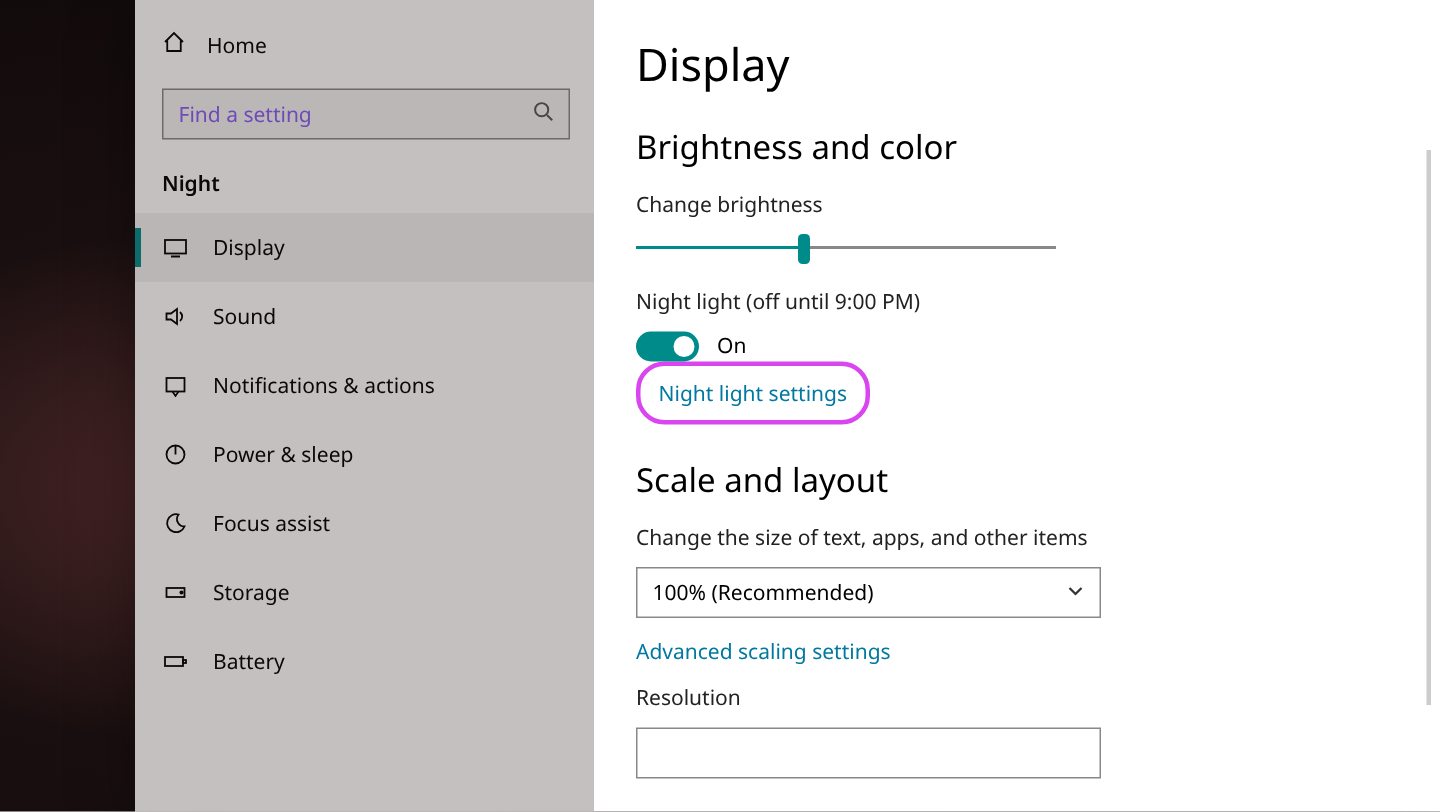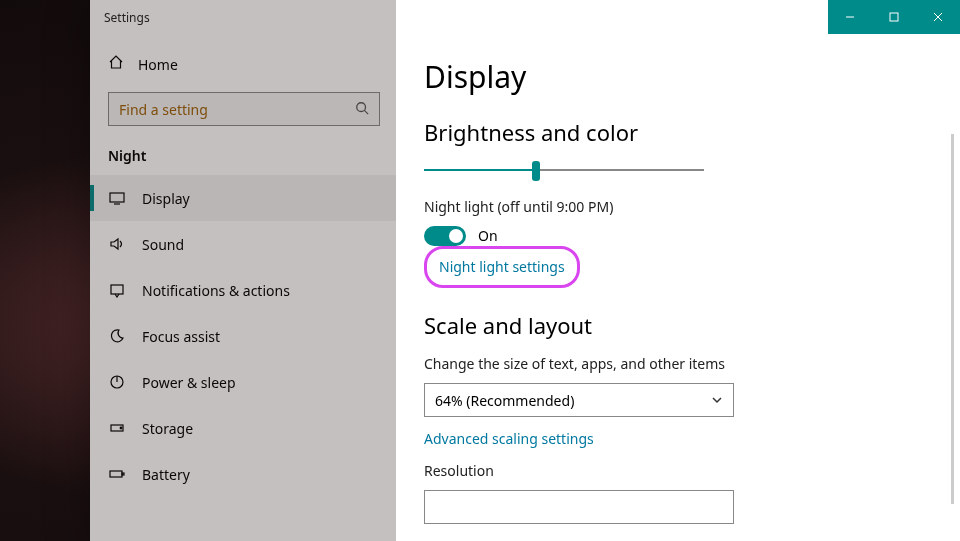--- a/index.html
+++ b/index.html
@@ -38,21 +38,21 @@
   .dim-titlebar::after { content:""; position:absolute; inset:0; background: rgba(40,30,25,0.28); pointer-events:none; width:306px; }
   .home-row {
     display: flex; align-items: center; gap: 14px; padding: 10px 18px;
     font-size: 14px; color: #000;
   }
   .home-icon svg { width: 16px; height: 16px; }
   .search-wrap { padding: 8px 16px 14px 18px; }
   .search {
     width: 100%; height: 34px; border: 1px solid #888; background: #f3f3f3;
     display: flex; align-items: center; padding: 0 10px; justify-content: space-between;
-    color: #a16207; font-size: 14px;
+    color: #8b5cf6; font-size: 14px;
   }
   .search svg { width: 14px; height: 14px; stroke: #555; stroke-width: 1.5; fill: none; }
   .section-label { padding: 6px 18px 10px; font-size: 14px; font-weight: 600; color: #000; }
   .nav { display: flex; flex-direction: column; }
   .nav-item {
     display: flex; align-items: center; gap: 16px; height: 46px; padding: 0 18px;
     font-size: 14px; color: #000; position: relative;
   }
   .nav-item.active { background: rgba(0,0,0,0.05); }
   .nav-item.active::before {
@@ -92,41 +92,20 @@
     display: flex; align-items: center; justify-content: space-between; padding: 0 10px;
     font-size: 14px; margin-bottom: 10px;
   }
   .dropdown svg { width: 12px; height: 12px; stroke: #333; stroke-width: 1.5; fill: none; }
   .mt { margin-top: 12px; }
 </style>
 </head>
 <body>
 
 <div class="window">
-  <div class="titlebar dim-titlebar">
-    <span class="title">Settings</span>
-    <div class="winbtns">
-      <div class="winbtn">
-          <svg viewBox="0 0 10 10">
-            <line x1="1" y1="5" x2="9" y2="5"></line>
-          </svg>
-        </div>
-      <div class="winbtn">
-          <svg viewBox="0 0 10 10">
-            <rect x="1" y="1" width="8" height="8"></rect>
-          </svg>
-        </div>
-      <div class="winbtn">
-          <svg viewBox="0 0 10 10">
-            <line x1="1" y1="1" x2="9" y2="9"></line>
-            <line x1="9" y1="1" x2="1" y2="9"></line>
-          </svg>
-        </div>
-    </div>
-  </div>
 
   <div class="body">
     <div class="sidebar">
       <div class="home-row">
         <span class="home-icon">
           <svg viewBox="0 0 16 16" fill="none" stroke="#000" stroke-width="1.2">
               <path d="M2 8 L8 2 L14 8 M3.5 7 V14 H12.5 V7"></path>
             </svg>
         </span>
         <span>Home</span>
@@ -168,37 +147,37 @@
               <svg viewBox="0 0 16 16">
                 <rect x="2" y="3" width="12" height="9"></rect>
                 <path d="M6 12 L8 15 L10 12"></path>
               </svg>
             </span>
           <span>Notifications &amp; actions</span>
         </div>
         <div class="nav-item">
           <span class="nav-icon">
               <svg viewBox="0 0 16 16">
-                <path d="M10 2 A6 6 0 1 0 14 10 A5 5 0 0 1 10 2 Z"></path>
-              </svg>
-            </span>
-          <span>Focus assist</span>
-        </div>
-        <div class="nav-item">
-          <span class="nav-icon">
-              <svg viewBox="0 0 16 16">
                 <circle cx="8" cy="8" r="6"></circle>
                 <line x1="8" y1="2" x2="8" y2="8"></line>
               </svg>
             </span>
           <span>Power &amp; sleep</span>
         </div>
         <div class="nav-item">
           <span class="nav-icon">
               <svg viewBox="0 0 16 16">
+                <path d="M10 2 A6 6 0 1 0 14 10 A5 5 0 0 1 10 2 Z"></path>
+              </svg>
+            </span>
+          <span>Focus assist</span>
+        </div>
+        <div class="nav-item">
+          <span class="nav-icon">
+              <svg viewBox="0 0 16 16">
                 <rect x="2" y="5" width="12" height="6"></rect>
                 <circle cx="12" cy="8" r="0.8" fill="#000"></circle>
               </svg>
             </span>
           <span>Storage</span>
         </div>
         <div class="nav-item">
           <span class="nav-icon">
               <svg viewBox="0 0 16 16">
                 <rect x="1" y="5" width="12" height="6"></rect>
@@ -210,20 +189,21 @@
       </div>
     </div>
 
     <div class="content">
       <div class="scrollbar"></div>
 
       <h1>Display</h1>
 
       <h2>Brightness and color</h2>
 
+      <div class="label">Change brightness</div>
       <div class="slider">
         <div class="track"></div>
           <div class="fill"></div>
           <div class="thumb"></div>
       </div>
 
       <div class="label">Night light (off until 9:00 PM)</div>
       <div class="toggle-row">
         <div class="toggle">
             <div class="knob"></div>
@@ -232,21 +212,21 @@
       </div>
 
       <div class="highlight">
         <span class="link">Night light settings</span>
       </div>
 
       <h2>Scale and layout</h2>
 
       <div class="label">Change the size of text, apps, and other items</div>
       <div class="dropdown">
-        <span>64% (Recommended)</span>
+        <span>100% (Recommended)</span>
         <span><svg viewBox="0 0 12 12">
               <path d="M2 4 L6 8 L10 4"></path>
             </svg></span>
       </div>
 
       <span class="link">Advanced scaling settings</span>
 
       <div class="label mt">Resolution</div>
       <div class="dropdown">
         

